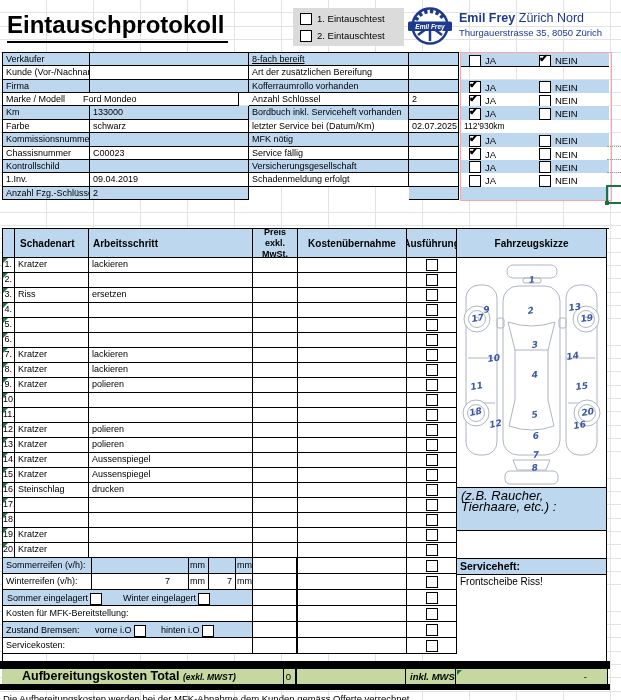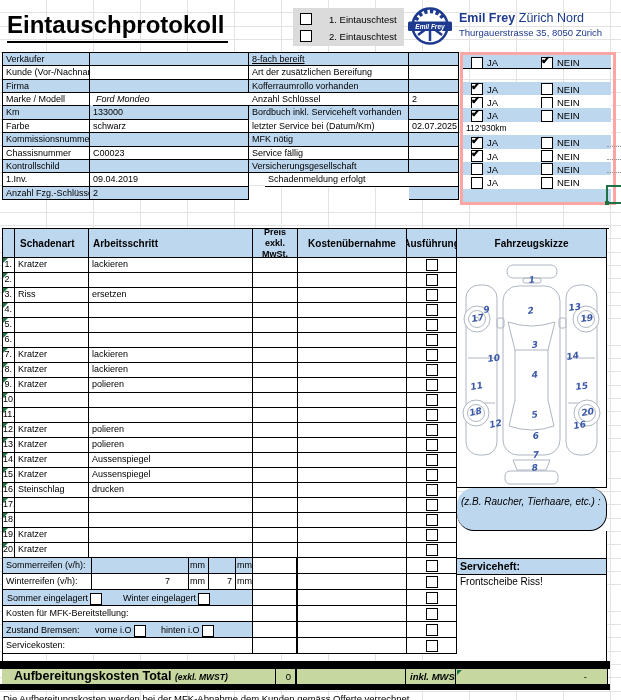--- a/index.html
+++ b/index.html
@@ -15,44 +15,44 @@
   .blue{background:#BDD7EE !important;}
   .cb{display:inline-block;width:10px;height:10px;border:1.4px solid #000;background:#fff;
       position:relative;vertical-align:-2px;flex:none;}
   .cb.checked::after{content:"✔";position:absolute;left:-1px;top:-4px;font-size:11px;font-weight:bold;color:#000;}
   .gtri{position:absolute;left:0;top:0;width:0;height:0;
         border-top:5px solid #217346;border-right:5px solid transparent;}
   
   #title{position:absolute;left:7px;top:11px;font-size:24px;font-weight:bold;
          border-bottom:2.5px solid #000;padding:0 4px 2px 0;}
   #testbox{position:absolute;left:293px;top:8px;width:111px;height:38px;background:#DBDBDB;}
-  .testrow{position:absolute;left:7px;display:flex;align-items:center;gap:17px;font-size:9.5px;}
+  .testrow{position:absolute;left:7px;display:flex;gap:5px;font-size:9.5px;}
   #logo{position:absolute;left:407px;top:5px;}
   #brandtext{position:absolute;left:459px;top:11px;color:#1d3a8f;}
   #brandline1{font-size:12.5px;}
   #brandline1 b{font-weight:bold;}
   #brandline2{font-size:9.5px;margin-top:2px;}
   
   #info-cells{position:absolute;left:2px;top:52px;width:456px;height:147px;
               border-left:1px solid #000;border-top:1px solid #000;}
   #yn-block{position:absolute;left:460px;top:52px;width:150px;height:147px;
-            border:3px solid #fca5a5;}
+            border:1px solid #fca5a5;}
   .yn-row{position:absolute;left:0;width:148px;height:13.36px;border-bottom:1px solid #000;
           background:#fff;font-size:9.5px;line-height:13px;overflow:hidden;}
   .yn-row:last-child{border-bottom:none;}
   .yn-opt{position:absolute;top:1px;display:flex;align-items:center;gap:4px;}
   
   #damage{position:absolute;left:2px;top:228px;width:606px;height:433px;
           border-left:1.5px solid #000;border-top:1px solid #000;}
   .hcell{position:absolute;box-sizing:border-box;background:#BDD7EE;font-weight:bold;font-size:10px;
          border-right:1px solid #000;border-bottom:1px solid #000;overflow:hidden;
          display:flex;align-items:center;}
   .num-cell{text-align:right;padding:0 2px 0 0;background:#fff;}
   .ck-cell{display:flex;align-items:center;justify-content:center;padding:0;}
-  #note-cell{font-style:italic;font-size:10px;line-height:11px;white-space:normal;padding:8px 4px;border-radius:17px;}
+  #note-cell{font-style:italic;font-size:13px;line-height:11px;white-space:normal;padding:2px 4px;}
   #bem-cell{font-weight:bold;font-size:10.5px;}
   #remarks-cell{font-size:10px;line-height:14px;}
   
   .thickr{border-right:2.5px solid #000 !important;}
   
   .bar{position:absolute;left:0;width:610px;background:#000;}
   #total-row{position:absolute;left:2px;top:669px;width:606px;height:15px;background:#C6D89F;}
   .tcell{position:absolute;top:0;height:15px;box-sizing:border-box;border-right:1px solid #000;
          font-size:9.5px;line-height:15px;overflow:hidden;white-space:nowrap;}
   #total-label{font-weight:bold;font-size:12.5px;padding-left:3px;}
@@ -107,21 +107,21 @@
       <div class="cell blue" style="left: 406px; top: 0px; width: 50px; height: 13.36px;"></div>
       <div class="cell" style="left: 0px; top: 13.36px; width: 87px; height: 13.36px;">Kunde (Vor-/Nachname)</div>
       <div class="cell" style="left: 87px; top: 13.36px; width: 159px; height: 13.36px;"></div>
       <div class="cell" style="left: 246px; top: 13.36px; width: 160px; height: 13.36px;">Art der zusätzlichen Bereifung</div>
       <div class="cell" style="left: 406px; top: 13.36px; width: 50px; height: 13.36px;"></div>
       <div class="cell blue" style="left: 0px; top: 26.72px; width: 87px; height: 13.36px;">Firma</div>
       <div class="cell blue" style="left: 87px; top: 26.72px; width: 159px; height: 13.36px;"></div>
       <div class="cell blue" style="left: 246px; top: 26.72px; width: 160px; height: 13.36px;">Kofferraumrollo vorhanden</div>
       <div class="cell blue" style="left: 406px; top: 26.72px; width: 50px; height: 13.36px;"></div>
       <div class="cell" style="left: 0px; top: 40.08px; width: 87px; height: 13.36px;">Marke / Modell</div>
-      <div class="cell" style="left: 90px; top: 40.08px; width: 159px; height: 13.36px; font-style: italic;">Ford Mondeo</div>
+      <div class="cell" style="left: 77px; top: 40.08px; width: 159px; height: 13.36px;">Ford Mondeo</div>
       <div class="cell" style="left: 246px; top: 40.08px; width: 160px; height: 13.36px;">Anzahl Schlüssel</div>
       <div class="cell" style="left: 406px; top: 40.08px; width: 50px; height: 13.36px;">2</div>
       <div class="cell blue" style="left: 0px; top: 53.44px; width: 87px; height: 13.36px;">Km</div>
       <div class="cell blue" style="left: 87px; top: 53.44px; width: 159px; height: 13.36px;">133000</div>
       <div class="cell blue" style="left: 246px; top: 53.44px; width: 160px; height: 22px;">Bordbuch inkl. Serviceheft vorhanden</div>
       <div class="cell blue" style="left: 406px; top: 53.44px; width: 50px; height: 13.36px;"></div>
       <div class="cell" style="left: 0px; top: 66.8px; width: 87px; height: 13.36px;">Farbe</div>
       <div class="cell" style="left: 87px; top: 66.8px; width: 159px; height: 13.36px;">schwarz</div>
       <div class="cell" style="left: 246px; top: 66.8px; width: 160px; height: 13.36px;">letzter Service bei (Datum/Km)</div>
       <div class="cell" style="left: 406px; top: 66.8px; width: 50px; height: 13.36px;">02.07.2025</div>
@@ -132,21 +132,21 @@
       <div class="cell" style="left: 0px; top: 93.52px; width: 87px; height: 13.36px;">Chassisnummer</div>
       <div class="cell" style="left: 87px; top: 93.52px; width: 159px; height: 13.36px;">C00023</div>
       <div class="cell" style="left: 246px; top: 93.52px; width: 160px; height: 13.36px;">Service fällig</div>
       <div class="cell" style="left: 406px; top: 93.52px; width: 50px; height: 13.36px;"></div>
       <div class="cell blue" style="left: 0px; top: 106.88px; width: 87px; height: 13.36px;">Kontrollschild</div>
       <div class="cell blue" style="left: 87px; top: 106.88px; width: 159px; height: 13.36px;"></div>
       <div class="cell blue" style="left: 246px; top: 106.88px; width: 160px; height: 13.36px;">Versicherungsgesellschaft</div>
       <div class="cell blue" style="left: 406px; top: 106.88px; width: 50px; height: 13.36px;"></div>
       <div class="cell" style="left: 0px; top: 120.24px; width: 87px; height: 13.36px;">1.Inv.</div>
       <div class="cell" style="left: 87px; top: 120.24px; width: 159px; height: 13.36px;">09.04.2019</div>
-      <div class="cell" style="left: 246px; top: 120.24px; width: 160px; height: 13.36px; margin-left: 16px;">Schadenmeldung erfolgt</div>
+      <div class="cell" style="left: 246px; top: 120.24px; width: 160px; height: 13.36px;">Schadenmeldung erfolgt</div>
       <div class="cell" style="left: 406px; top: 120.24px; width: 50px; height: 13.36px;"></div>
       <div class="cell blue" style="left: 0px; top: 133.6px; width: 87px; height: 13.36px;">Anzahl Fzg.-Schlüssel</div>
       <div class="cell blue" style="left: 87px; top: 133.6px; width: 159px; height: 13.36px;">2</div>
       <div class="cell blue" style="left: 406px; top: 133.6px; width: 50px; height: 13.36px;"></div>
     </div>
   <div id="yn-block">
       <div class="yn-row blue" style="top: 0px; height: 13.36px;">
         <div class="yn-opt" style="left: 8px;">
           <span class="cb"></span>
           <span>JA</span>
@@ -541,21 +541,21 @@
       </svg>
     </div>
     <div class="cell blue" id="note-cell" style="left:454px;top:259px;width:150px;height:43px;">(z.B. Raucher, Tierhaare, etc.) :</div>
     <div class="cell" style="left:454px;top:302px;width:150px;height:28px;"></div>
     <div class="cell blue" id="bem-cell" style="left:454px;top:330px;width:150px;height:16px;line-height:15px;">Serviceheft:</div>
     <div class="cell" id="remarks-cell" style="left:454px;top:346px;width:150px;height:87px;">Frontscheibe Riss!</div>
   </div>
 
   <div class="bar" style="top:661px;height:8px;"></div>
   <div id="total-row">
-    <div class="tcell" id="total-label" style="left:0;width:274px;padding-left:12px;">
+    <div class="tcell" id="total-label" style="left:8px;width:274px;padding-left:12px;">
       <span>Aufbereitungskosten Total</span>
       <i>(exkl. MWST)</i>
     </div>
     <div class="tcell thickr" style="left:250px;width:45px;text-align:right;padding-right:4px;">0</div>
     <div class="tcell" style="left:295px;width:109px;"></div>
     <div class="tcell" style="left:404px;width:50px;font-weight:bold;font-style:italic;padding-left:4px;">inkl. MWST</div>
     <div class="tcell" style="left:454px;width:152px;text-align:right;padding-right:20px;position:absolute;">-</div>
     <span class="gtri" style="left:455px;top:1px;"></span>
   </div>
   <div class="bar" style="top:684px;height:6px;"></div>

